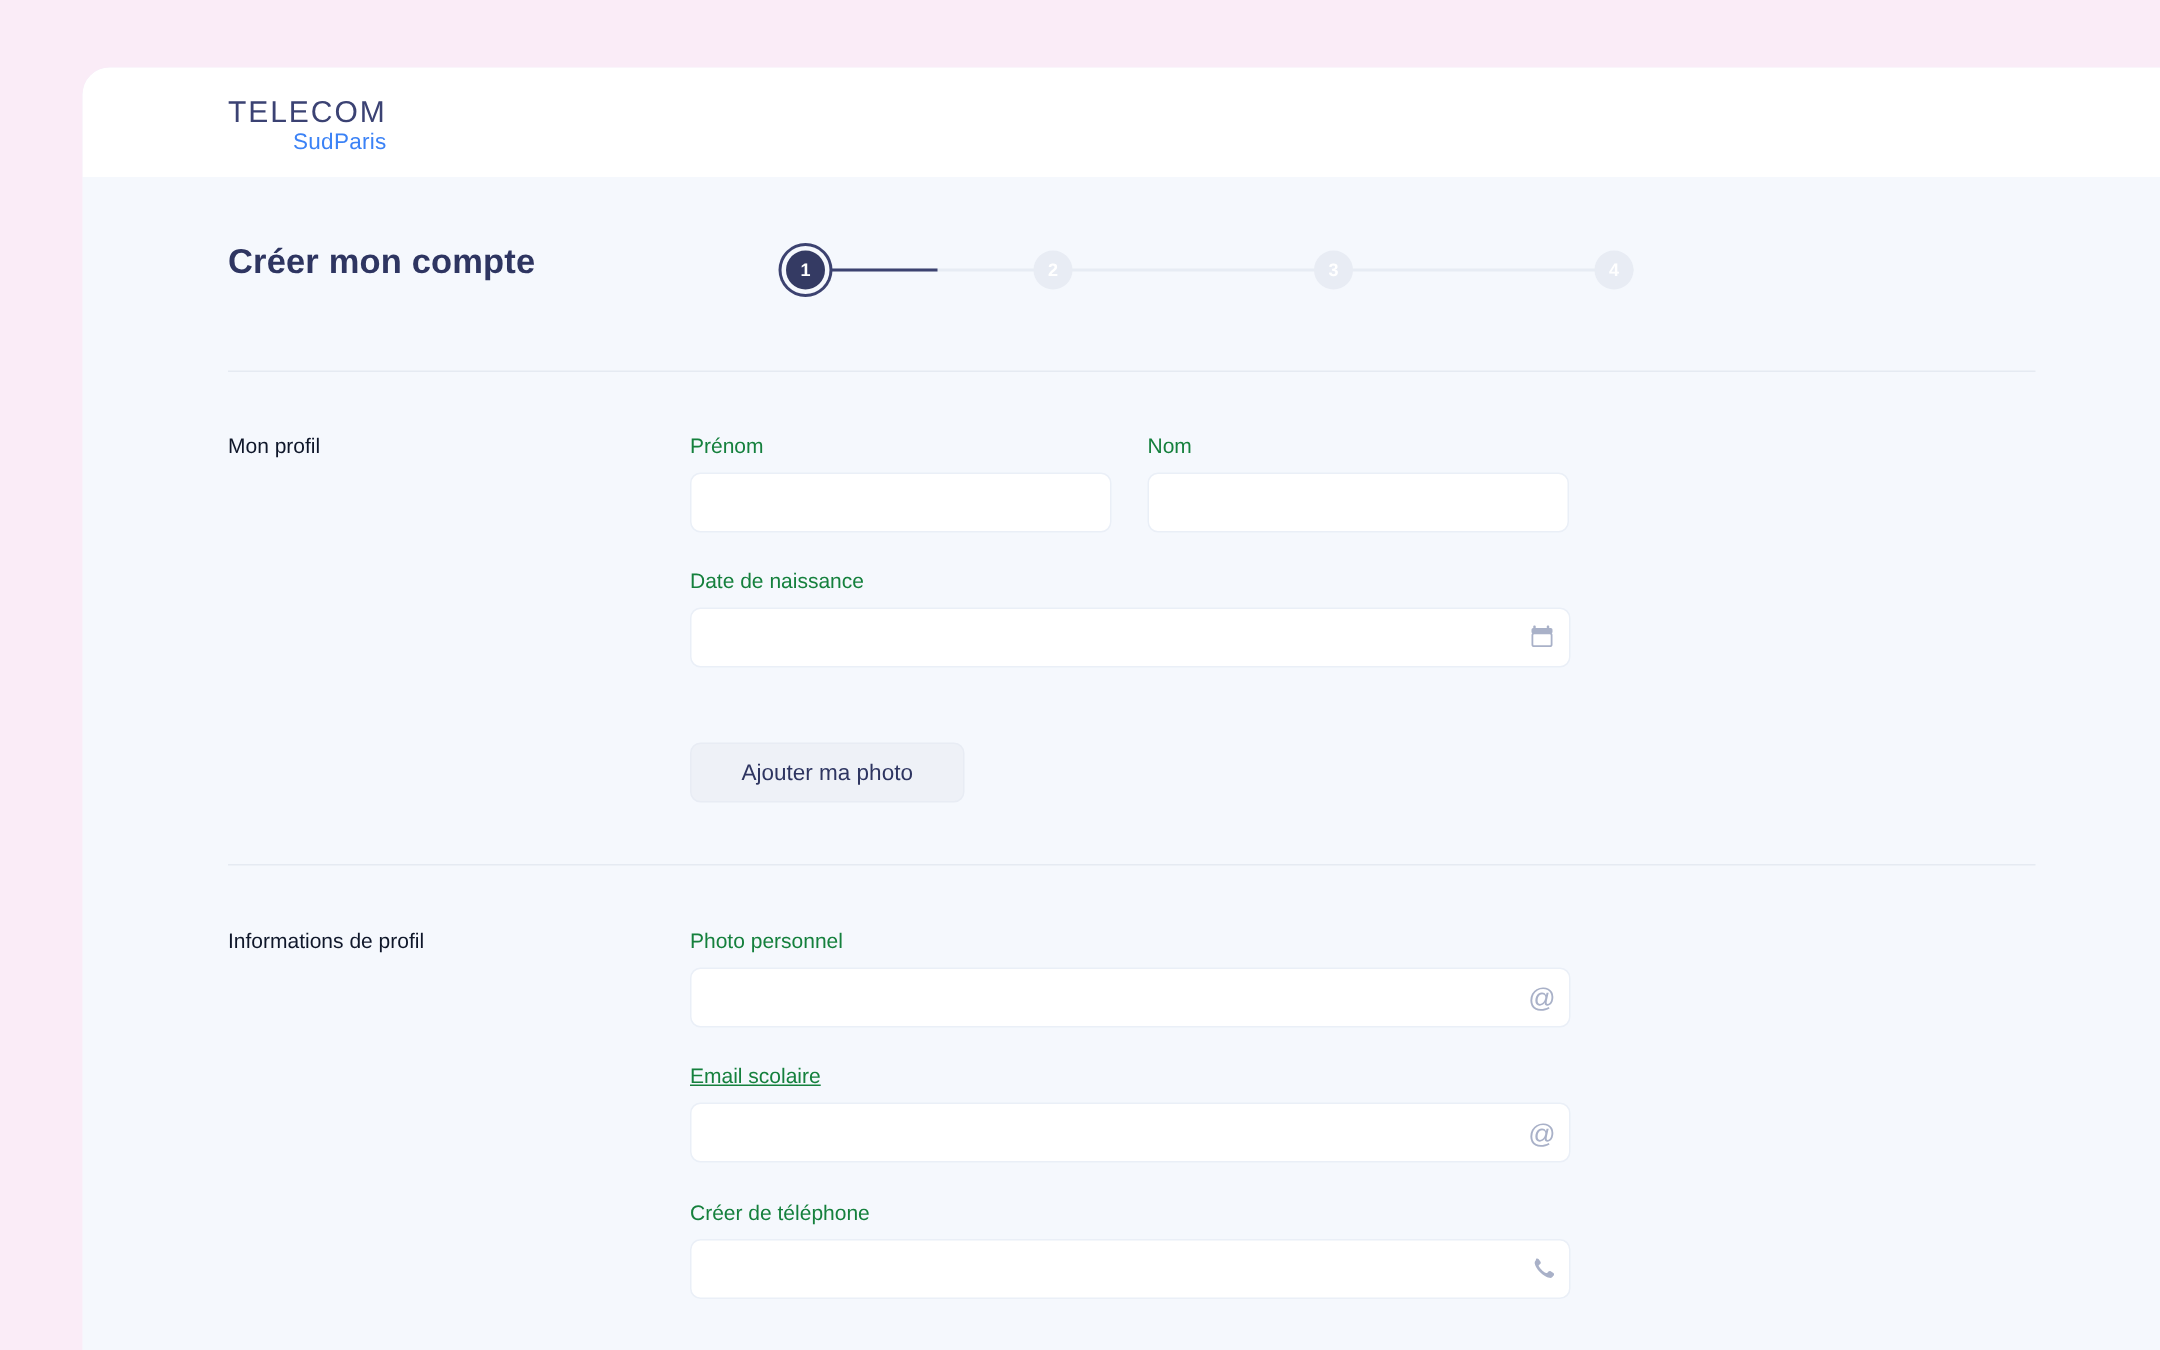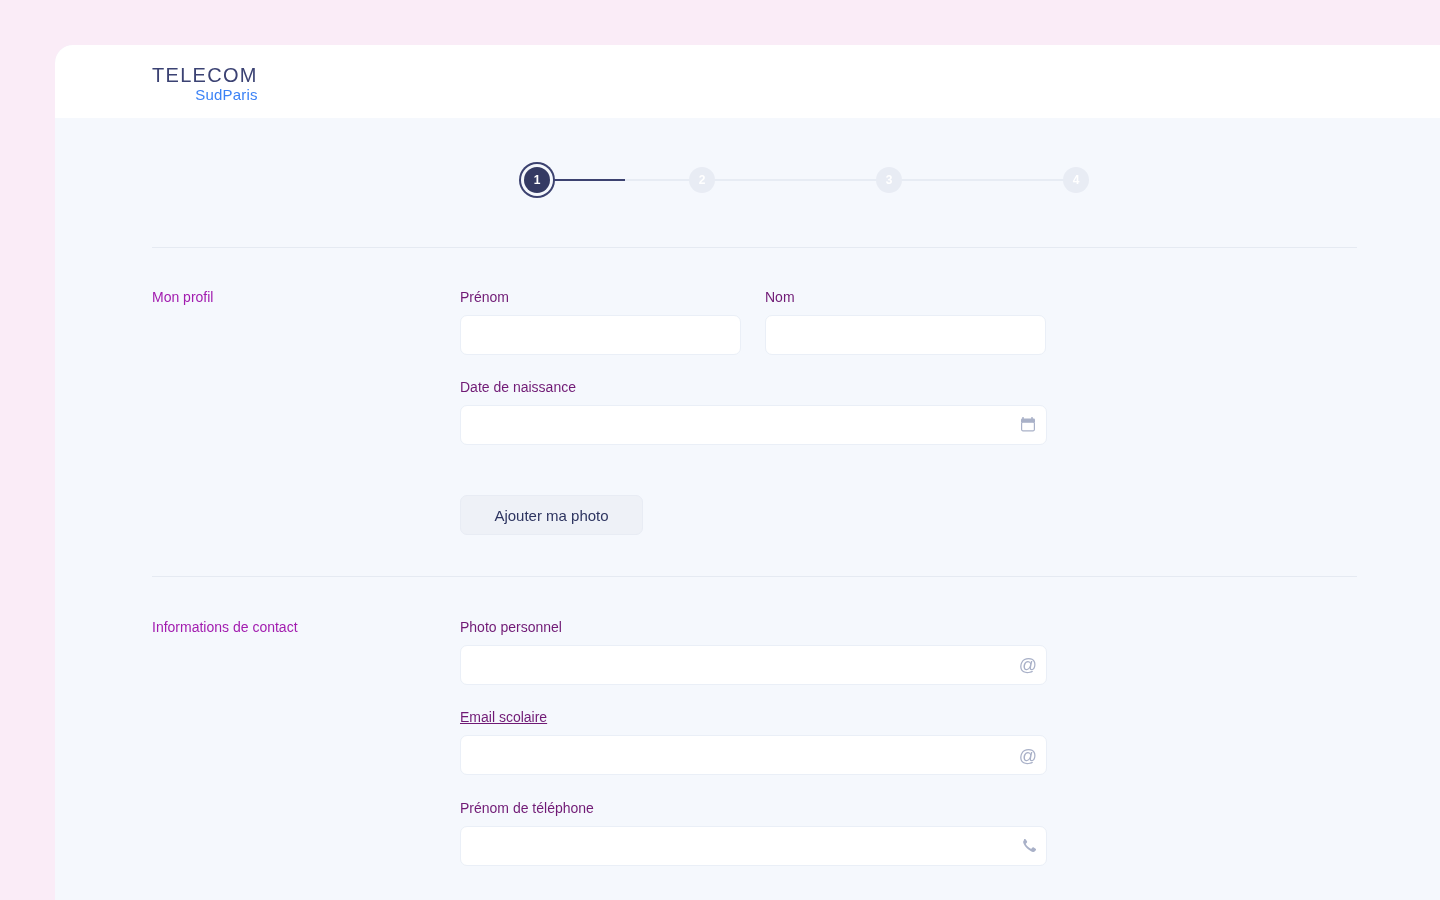--- a/index.html
+++ b/index.html
@@ -149,31 +149,31 @@
     background: #e5eaf2;
   }
   .divider-1 { top: 202px; }
   .divider-2 { top: 531px; }
 
   
   .section-label {
     position: absolute;
     left: 97px;
     font-size: 14px;
-    color: #a21caf;
+    color: #0f172a;
     font-weight: 400;
     white-space: nowrap;
   }
   .section-label-profile { top: 244px; }
   .section-label-contact { top: 574px; }
 
   .field-label {
     position: absolute;
     font-size: 14px;
-    color: #701a75;
+    color: #15803d;
     font-weight: 400;
     white-space: nowrap;
   }
 
   .field-input {
     position: absolute;
     background: #ffffff;
     border: 1px solid #eaeff7;
     border-radius: 7px;
     height: 40px;
@@ -257,20 +257,21 @@
   <div class="app-header">
     <div class="brand">
       <span class="brand-top">TELECOM</span>
       <span class="brand-bottom">SudParis</span>
     </div>
   </div>
 
   <div class="content"></div>
 
   <div class="title-row">
+    <div class="page-title">Créer mon compte</div>
 
     <div class="stepper">
       <div class="stepper-track"></div>
       <div class="stepper-progress"></div>
 
       <div class="step step-1 is-active">
         <span>1</span>
       </div>
       <div class="step step-2">
         <span>2</span>
@@ -303,35 +304,35 @@
       <rect x="2" y="2.6" width="14" height="4" rx="1.2" fill="#a9b1c8"></rect>
       <rect x="2.6" y="6.2" width="12.8" height="8.6" rx="1.2" fill="#ffffff" stroke="#a9b1c8" stroke-width="1.2"></rect>
     </svg>
   </span>
 
   <div class="field-label col-a row-3-label">Photo</div>
   <button class="photo-button">Ajouter ma photo</button>
 
   <div class="divider divider-2"></div>
 
-  <div class="section-label section-label-contact">Informations de contact</div>
+  <div class="section-label section-label-contact">Informations de profil</div>
 
   <div class="field-label col-a row-c1-label">Photo personnel</div>
   <input class="field-input col-a w-full row-c1-input" type="text" placeholder="" style="">
   <span class="input-icon icon-at-1">
     <span class="at-glyph">@</span>
   </span>
 
   <div class="field-label col-a row-c2-label">Email scolaire</div>
   <input class="field-input col-a w-full row-c2-input" type="text" placeholder="" style="">
   <span class="input-icon icon-at-2">
     <span class="at-glyph">@</span>
   </span>
 
-  <div class="field-label col-a row-c3-label">Prénom de téléphone</div>
+  <div class="field-label col-a row-c3-label">Créer de téléphone</div>
   <input class="field-input col-a w-full row-c3-input" type="text" placeholder="" style="">
   <span class="input-icon icon-phone">
     <svg width="18" height="18" viewBox="0 0 18 18" aria-hidden="true">
       <path d="M5.1 2.2c.5-.4 1.2-.3 1.6.2l1.3 1.8c.3.5.2 1.1-.2 1.5l-.8.7c-.2.2-.3.5-.1.8.5.9 1.4 2 2.4 2.9.9.8 1.8 1.3 2.5 1.6.3.1.6 0 .8-.2l.7-.8c.4-.4 1-.5 1.5-.2l1.8 1.2c.5.4.6 1.1.2 1.6l-.9 1c-.5.6-1.3.8-2.1.6-1.7-.4-3.9-1.7-5.9-3.6C5.9 9.4 4.6 7.2 4.2 5.5c-.2-.8 0-1.6.6-2.1l.3-1.2z" fill="#a9b1c8"></path>
     </svg>
   </span>
 
 </div>
 
 </body></html>

